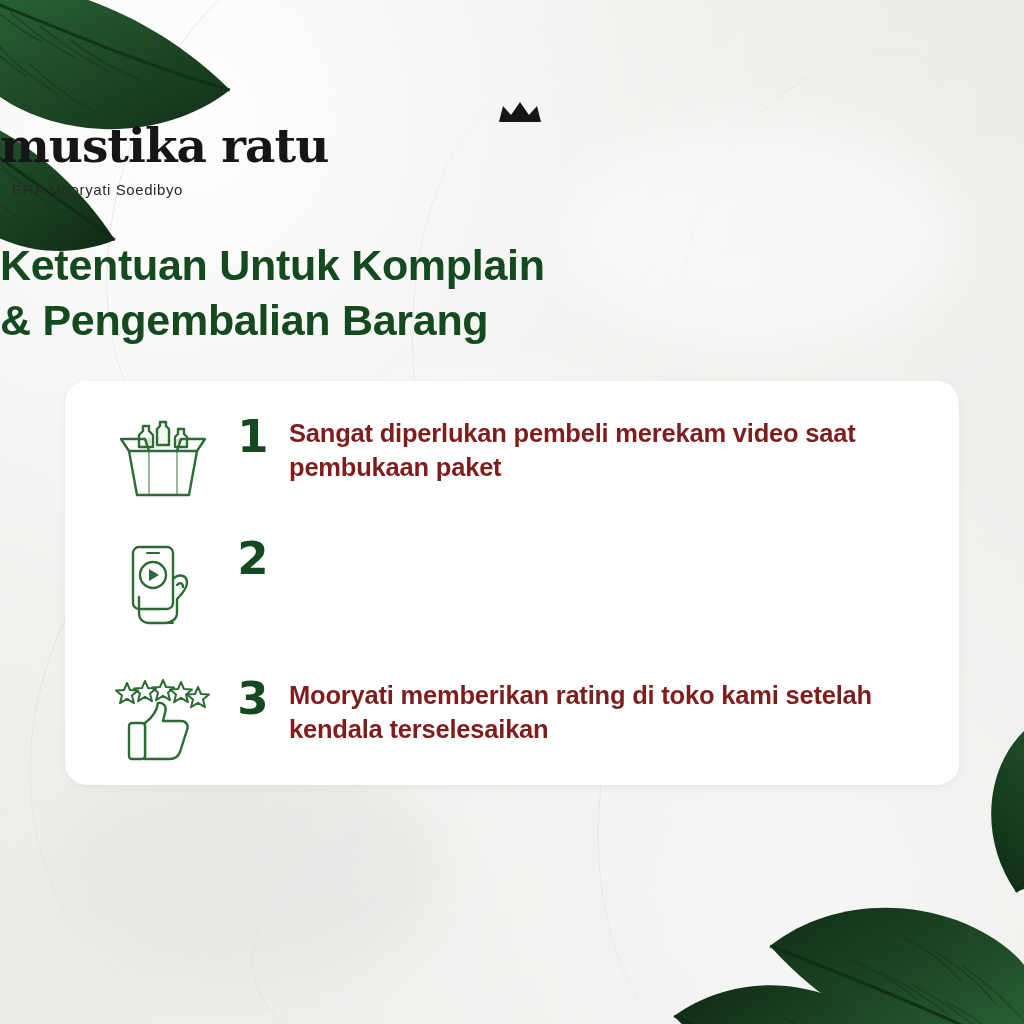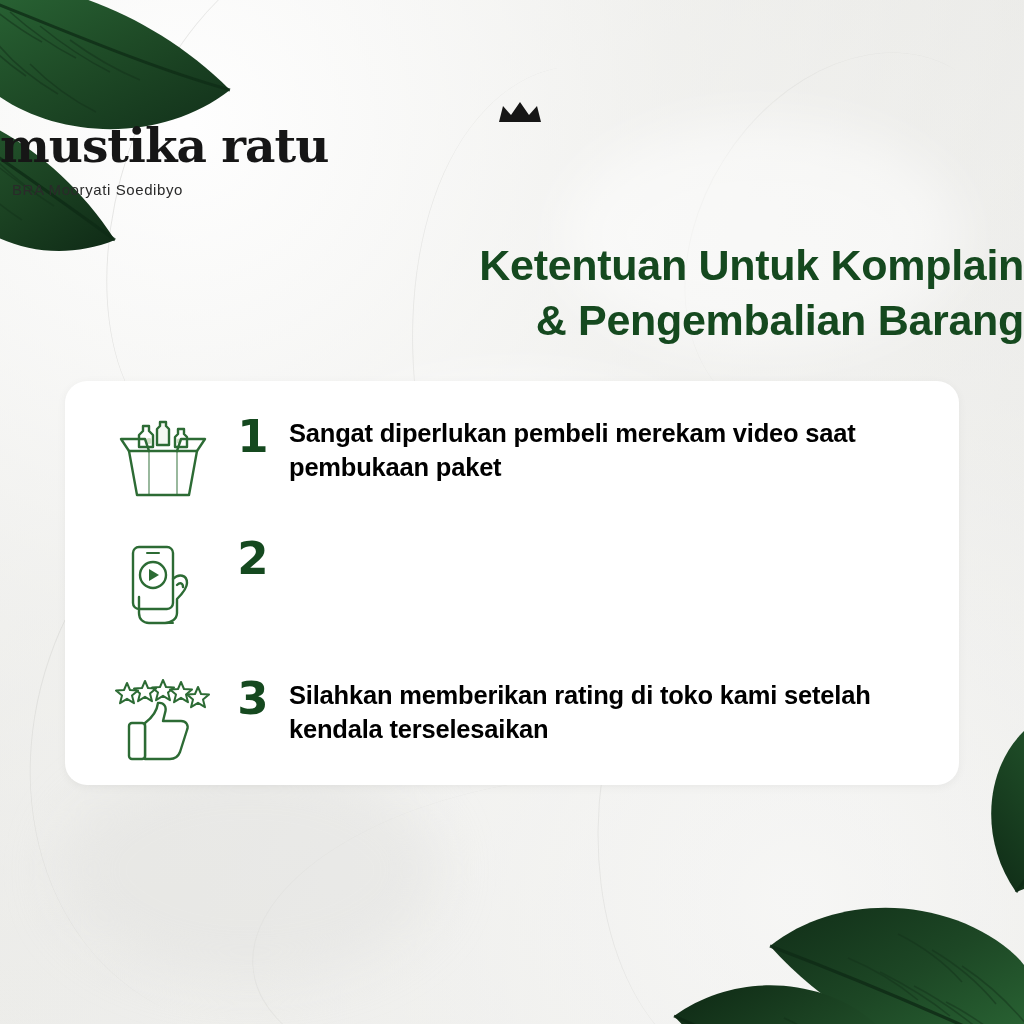--- a/index.html
+++ b/index.html
@@ -87,28 +87,28 @@
     letter-spacing: 0.6px;
     color: #2a2a2a;
     font-family: "Liberation Sans", sans-serif;
     margin-left: 12px;
   }
 
   .title {
     position: absolute;
     left: 0; right: 0;
     top: 238px;
-    text-align: right;
+    text-align: left;
     color: #15491f;
     font-size: 43px;
     font-weight: bold;
     line-height: 1.28;
     letter-spacing: -0.3px;
   }
-  .title .line2 { display: block; padding-left: 28px; }
+  .title .line2 { display: block; }
 
   
   .card {
     position: absolute;
     left: 65px;
     top: 381px;
     width: 894px;
     height: 404px;
     background: #ffffff;
     border-radius: 22px;
@@ -141,21 +141,21 @@
     flex: 0 0 72px;
     text-align: center;
     color: #15491f;
     font-size: 45px;
     font-weight: bold;
     line-height: 1.05;
     font-family: "DejaVu Sans", sans-serif;
   }
   .row-text {
     flex: 1 1 auto;
-    color: #000000;
+    color: #7f1d1d;
     font-size: 25.5px;
     font-weight: bold;
     line-height: 1.32;
     letter-spacing: -0.2px;
     padding-top: 4px;
   }
 
   .r1 { height: 100px; }
   .r2 { height: 118px; }
   .r3 { height: 104px; }
@@ -353,19 +353,19 @@
               <path d="M48,1 l3,7 l8,0.6 l-6,5 l2,7.6 l-7,-4.4 l-7,4.4 l2,-7.6 l-6,-5 l8,-0.6 z"></path>
               <path d="M66,3 l3,7 l8,0.6 l-6,5 l2,7.6 l-7,-4.4 l-7,4.4 l2,-7.6 l-6,-5 l8,-0.6 z"></path>
               <path d="M83,8 l3,7 l8,0.6 l-6,5 l2,7.6 l-7,-4.4 l-7,4.4 l2,-7.6 l-6,-5 l8,-0.6 z"></path>
 
               <path d="M30,44 c8,-6 12,-12 13,-20 c6,-1 9,4 7,10 l-2,8 l18,0 c5,0 8,4 6,9 l-7,22 c-2,5 -5,7 -10,7 l-25,0 z" stroke-width="2.4" fill="#ffffff"></path>
               <rect x="14" y="44" width="16" height="36" rx="3" stroke-width="2.4" fill="#ffffff"></rect>
             </g>
           </svg>
         </div>
         <div class="row-num">3</div>
-        <div class="row-text">Silahkan memberikan rating di toko kami setelah kendala terselesaikan</div>
+        <div class="row-text">Mooryati memberikan rating di toko kami setelah kendala terselesaikan</div>
       </div>
 
     </div>
   </div>
 
 </div>
 
 </body></html>

